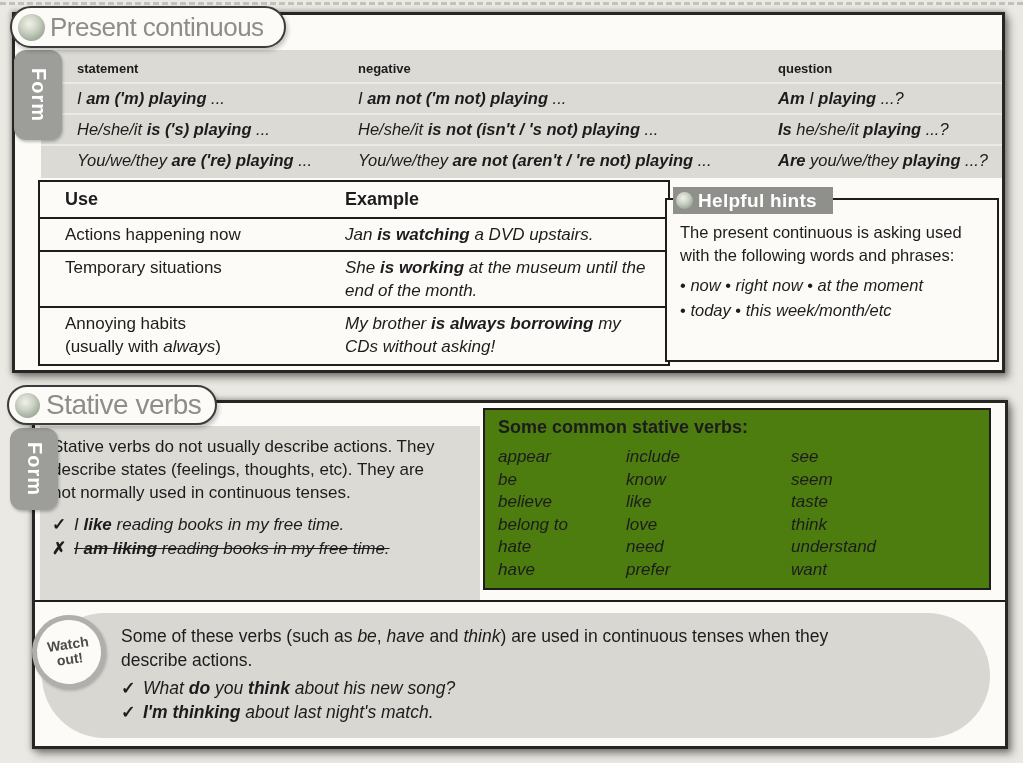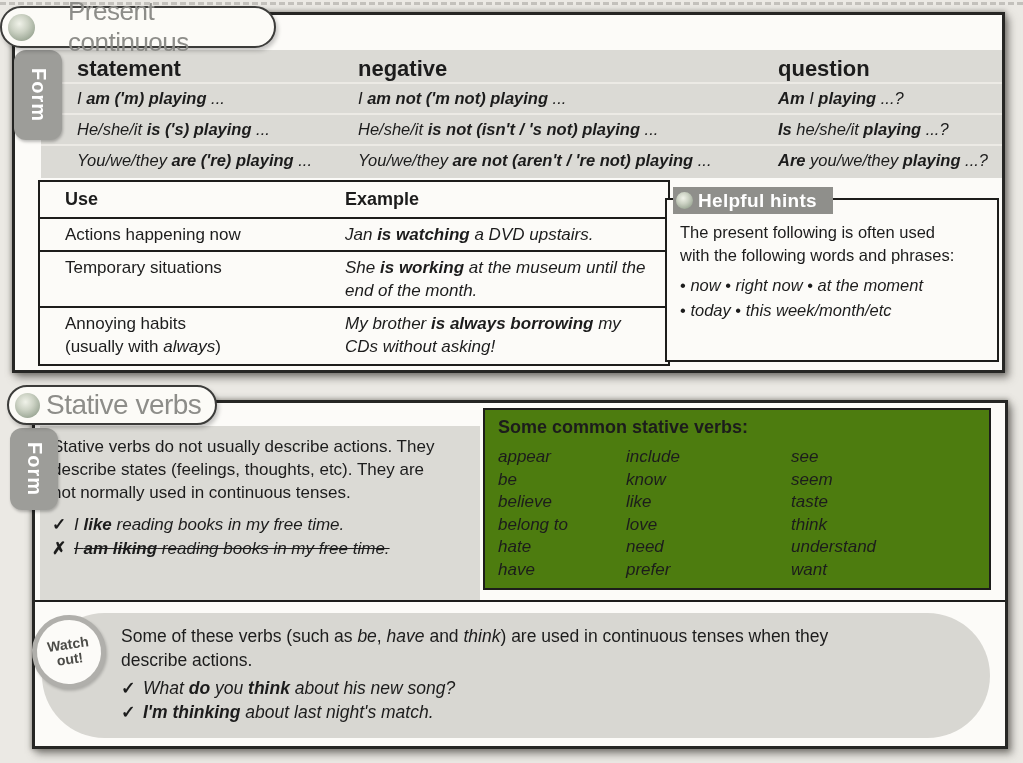--- a/index.html
+++ b/index.html
@@ -18,41 +18,41 @@
          box-shadow:0 0 5px 1px rgba(80,78,72,.5),4px 5px 8px rgba(70,68,62,.55);}
   .panel1{left:12px;top:12px;width:987px;height:355px;}
   .panel2{left:32px;top:400px;width:970px;height:343px;}
 
   
   .title-oval{position:absolute;display:flex;align-items:center;background:#fcfbf7;
               border:2px solid #3c3c3a;border-radius:22px;z-index:6;
               box-shadow:2px 3px 4px rgba(0,0,0,.22);}
   .dot{border-radius:50%;flex:0 0 auto;
        background:radial-gradient(circle at 42% 36%,#f0f2e9 0%,#ccd2c4 38%,#9aa694 78%,#8d998a 100%);}
-  .oval1{left:0;top:6px;width:272px;height:38px;gap:28px;}
+  .oval1{left:10px;top:6px;width:272px;height:38px;}
   .oval1 .dot{width:27px;height:27px;margin:0 5px 0 6px;}
   .title-text{color:#8d8d89;letter-spacing:-0.5px;}
   .oval1 .title-text{font-size:26px;}
   .oval2{left:7px;top:385px;width:206px;height:36px;}
   .oval2 .dot{width:25px;height:25px;margin:0 6px 0 6px;}
   .oval2 .title-text{font-size:28px;text-align:right;}
 
   
   .form-tab{position:absolute;background:#9d9d99;border-radius:12px;z-index:5;
             display:flex;align-items:center;justify-content:center;
             box-shadow:1px 2px 3px rgba(0,0,0,.25);}
   .form-tab span{writing-mode:vertical-rl;color:#fff;font-weight:bold;font-size:20px;letter-spacing:1px;}
   .tab1{left:14px;top:50px;width:48px;height:90px;}
   .tab2{left:10px;top:428px;width:48px;height:82px;}
 
   
   .form-grid{position:absolute;left:26px;top:35px;right:0;background:#dbdad5;padding:5px 0 3px 0;}
   .fg-row{display:grid;grid-template-columns:281px 420px 1fr;padding-left:36px;
           align-items:center;height:29px;font-size:16.5px;}
-  .fg-row.hdr{font-weight:bold;font-size:22px;height:27px;}
+  .fg-row.hdr{font-weight:bold;font-size:13px;height:27px;}
   .fg-row:not(:last-child){border-bottom:2px solid #eceae5;}
 
   
   .use-table{position:absolute;left:23px;top:165px;width:628px;background:#fcfbf8;
              border:2px solid #1d1d1b;font-size:17px;}
   .ut-row{display:grid;grid-template-columns:280px 1fr;padding:4px 8px 4px 25px;line-height:23px;}
   .ut-row.hdr{font-weight:bold;font-size:18px;padding-top:6px;padding-bottom:6px;}
   .ut-row:not(:last-child){border-bottom:2px solid #1d1d1b;}
   .ut-r2{min-height:46px;}
   .ut-r3{min-height:52px;padding-bottom:0;}
@@ -144,21 +144,21 @@
 CDs without asking!</span></div>
       </div>
     </div>
 
     <div class="hints-box">
       <div class="hints-bar">
         <span class="dot"></span>
         <span data-bind="present.hints.title">Helpful hints</span>
       </div>
       <div class="hints-body">
-        <div data-bind="present.hints.intro">The present following is often used
+        <div data-bind="present.hints.intro">The present continuous is asking used
 with the following words and phrases:</div>
         <div class="hints-bullets">
           <div data-bind-rich="present.hints.bullets.0"><span>•  </span><span class="i">now</span><span>  •  </span><span class="i">right now</span><span>  •  </span><span class="i">at the moment</span></div>
           <div data-bind-rich="present.hints.bullets.1"><span>•  </span><span class="i">today</span><span>  •  </span><span class="i">this week/month/etc</span></div>
         </div>
       </div>
     </div>
   </div>
 
   <div class="title-oval oval1">

